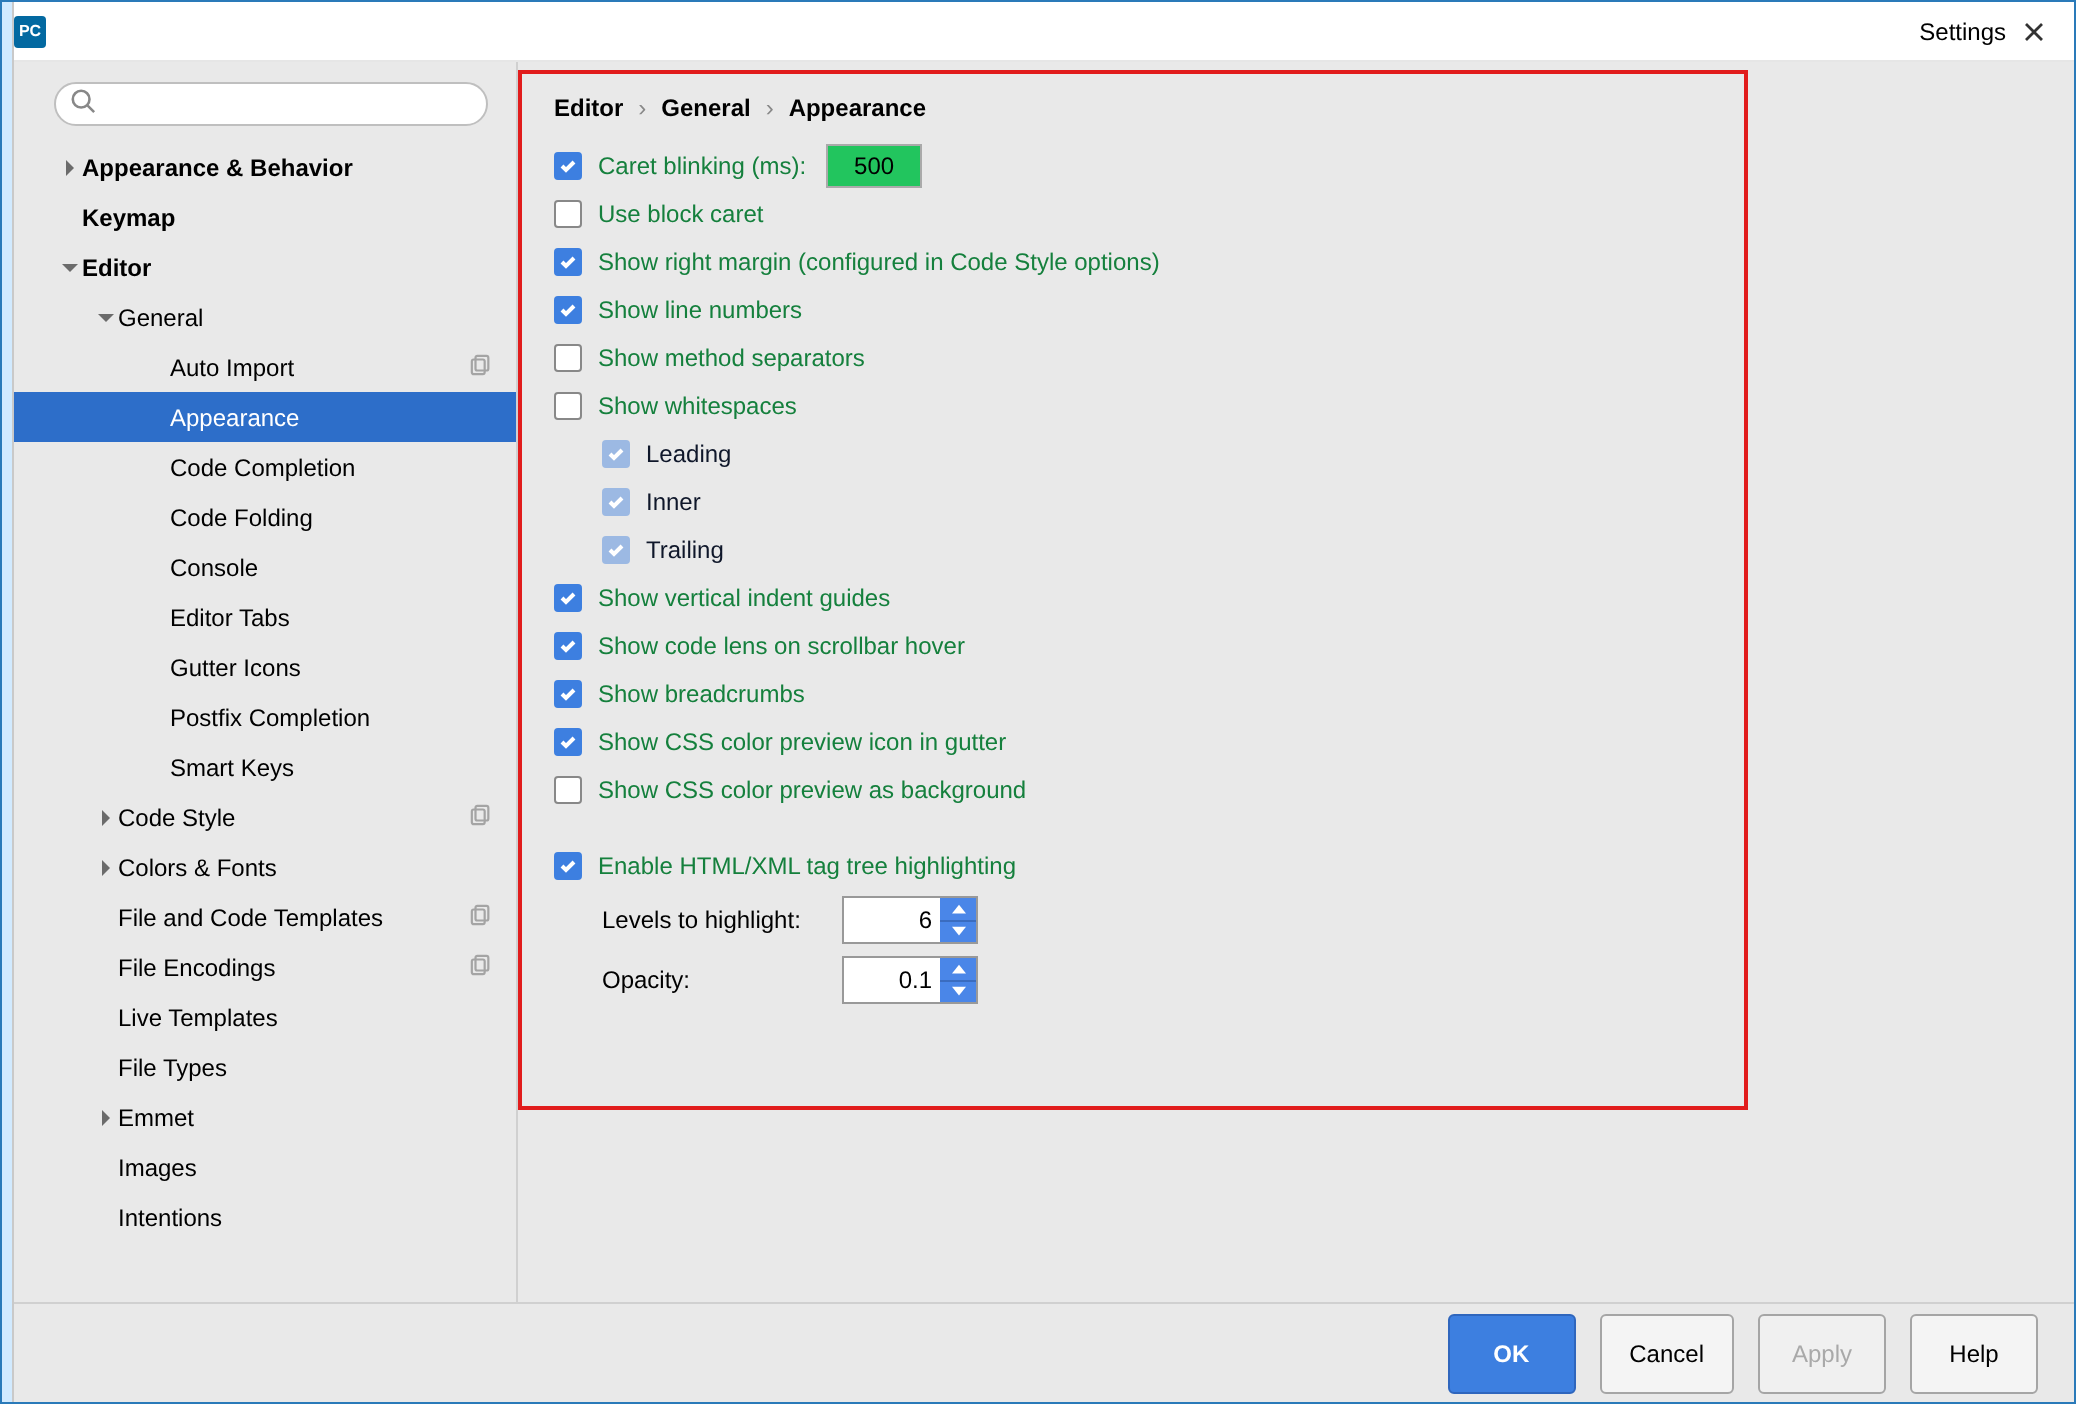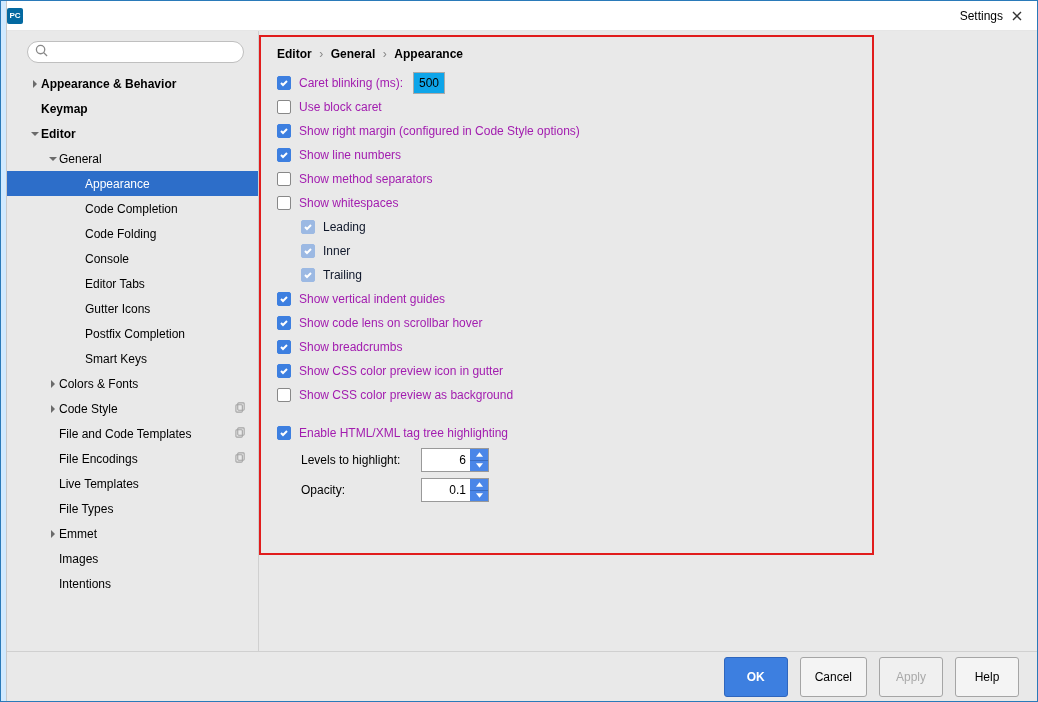--- a/index.html
+++ b/index.html
@@ -56,24 +56,24 @@
     border:2px solid #e11c1c; pointer-events:none;
   }
   .breadcrumb { padding: 16px 0 10px 18px; font-weight:700; font-size:12.5px;}
   .breadcrumb .sep { color:#888; margin:0 4px; font-weight:400;}
   .form { padding: 0 18px;}
   .row { display:flex; align-items:center; height:24px;}
   .cb { width:14px; height:14px; margin-right:8px; border:1px solid #888; border-radius:2px; background:#fff; display:inline-flex; align-items:center; justify-content:center;}
   .cb.checked { background:#3d7fe0; border-color:#3d7fe0;}
   .cb.checked.disabled { background:#9cb9e3; border-color:#9cb9e3;}
   .cb svg { width:10px; height:10px; stroke:#fff; stroke-width:2; fill:none;}
-  .row .lbl { color:#a21caf;}
+  .row .lbl { color:#15803d;}
   .row.disabled .lbl { color:#0f172a;}
   .row.ind { padding-left: 24px;}
-  .textbox { width:32px; height:22px; border:1px solid #aaa; background:#0ea5e9; text-align:center; margin-left:10px;}
+  .textbox { width:48px; height:22px; border:1px solid #aaa; background:#22c55e; text-align:center; margin-left:10px;}
   .spinner-row { display:flex; align-items:center; padding-left:24px; height:30px;}
   .spinner-row .slabel { width:120px;}
   .spinner { display:flex; height:24px; border:1px solid #999; background:#fff;}
   .spinner input { width:48px; border:none; text-align:right; padding-right:4px; background:#fff;}
   .spin-btns { width:18px; display:flex; flex-direction:column;}
   .spin-btns div { flex:1; background:#4a86e8; display:flex; align-items:center; justify-content:center;}
   .spin-btns div + div { border-top:1px solid #3a6cc0;}
   .spin-btns svg { width:7px; height:5px; fill:#fff;}
   .gap { height:14px;}
 
@@ -138,20 +138,28 @@
             <span class="label">Editor</span>
           </div>
           <div class="tree-item pad1">
             <span class="arrow">
               <svg viewBox="0 0 8 8">
                 <path d="M0 2 L4 6 L8 2 Z"></path>
               </svg>
             </span>
             <span class="label">General</span>
           </div>
+          <div class="tree-item pad2">
+            <span class="arrow"></span>
+            <span class="label">Auto Import</span>
+            <span class="copy-icon"><svg viewBox="0 0 12 12">
+                <rect x="3" y="1" width="7" height="8" rx="1"></rect>
+                <rect x="1" y="3" width="7" height="8" rx="1"></rect>
+              </svg></span>
+          </div>
           <div class="tree-item pad2 selected">
             <span class="arrow"></span>
             <span class="label">Appearance</span>
           </div>
           <div class="tree-item pad2">
             <span class="arrow"></span>
             <span class="label">Code Completion</span>
           </div>
           <div class="tree-item pad2">
             <span class="arrow"></span>
@@ -169,40 +177,40 @@
             <span class="arrow"></span>
             <span class="label">Gutter Icons</span>
           </div>
           <div class="tree-item pad2">
             <span class="arrow"></span>
             <span class="label">Postfix Completion</span>
           </div>
           <div class="tree-item pad2">
             <span class="arrow"></span>
             <span class="label">Smart Keys</span>
-          </div>
-          <div class="tree-item pad1">
-            <span class="arrow">
-              <svg viewBox="0 0 8 8">
-                <path d="M2 0 L6 4 L2 8 Z"></path>
-              </svg>
-            </span>
-            <span class="label">Colors &amp; Fonts</span>
           </div>
           <div class="tree-item pad1">
             <span class="arrow">
               <svg viewBox="0 0 8 8">
                 <path d="M2 0 L6 4 L2 8 Z"></path>
               </svg>
             </span>
             <span class="label">Code Style</span>
             <span class="copy-icon"><svg viewBox="0 0 12 12">
                 <rect x="3" y="1" width="7" height="8" rx="1"></rect>
                 <rect x="1" y="3" width="7" height="8" rx="1"></rect>
               </svg></span>
+          </div>
+          <div class="tree-item pad1">
+            <span class="arrow">
+              <svg viewBox="0 0 8 8">
+                <path d="M2 0 L6 4 L2 8 Z"></path>
+              </svg>
+            </span>
+            <span class="label">Colors &amp; Fonts</span>
           </div>
           <div class="tree-item pad1">
             <span class="arrow"></span>
             <span class="label">File and Code Templates</span>
             <span class="copy-icon"><svg viewBox="0 0 12 12">
                 <rect x="3" y="1" width="7" height="8" rx="1"></rect>
                 <rect x="1" y="3" width="7" height="8" rx="1"></rect>
               </svg></span>
           </div>
           <div class="tree-item pad1">

